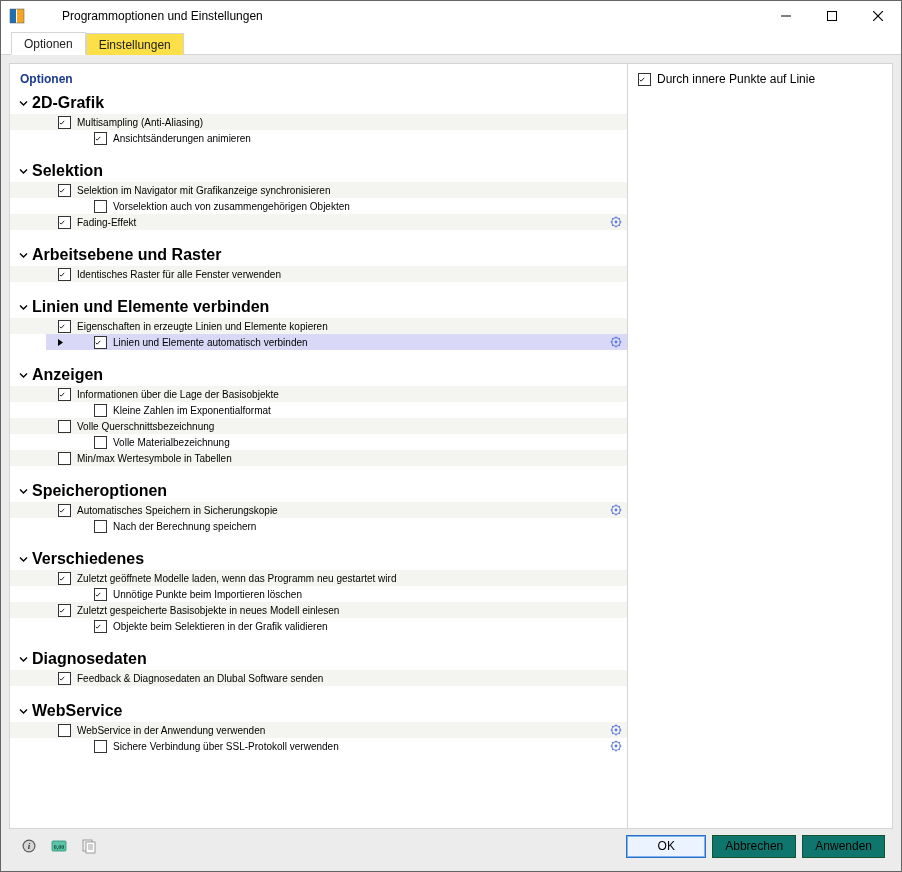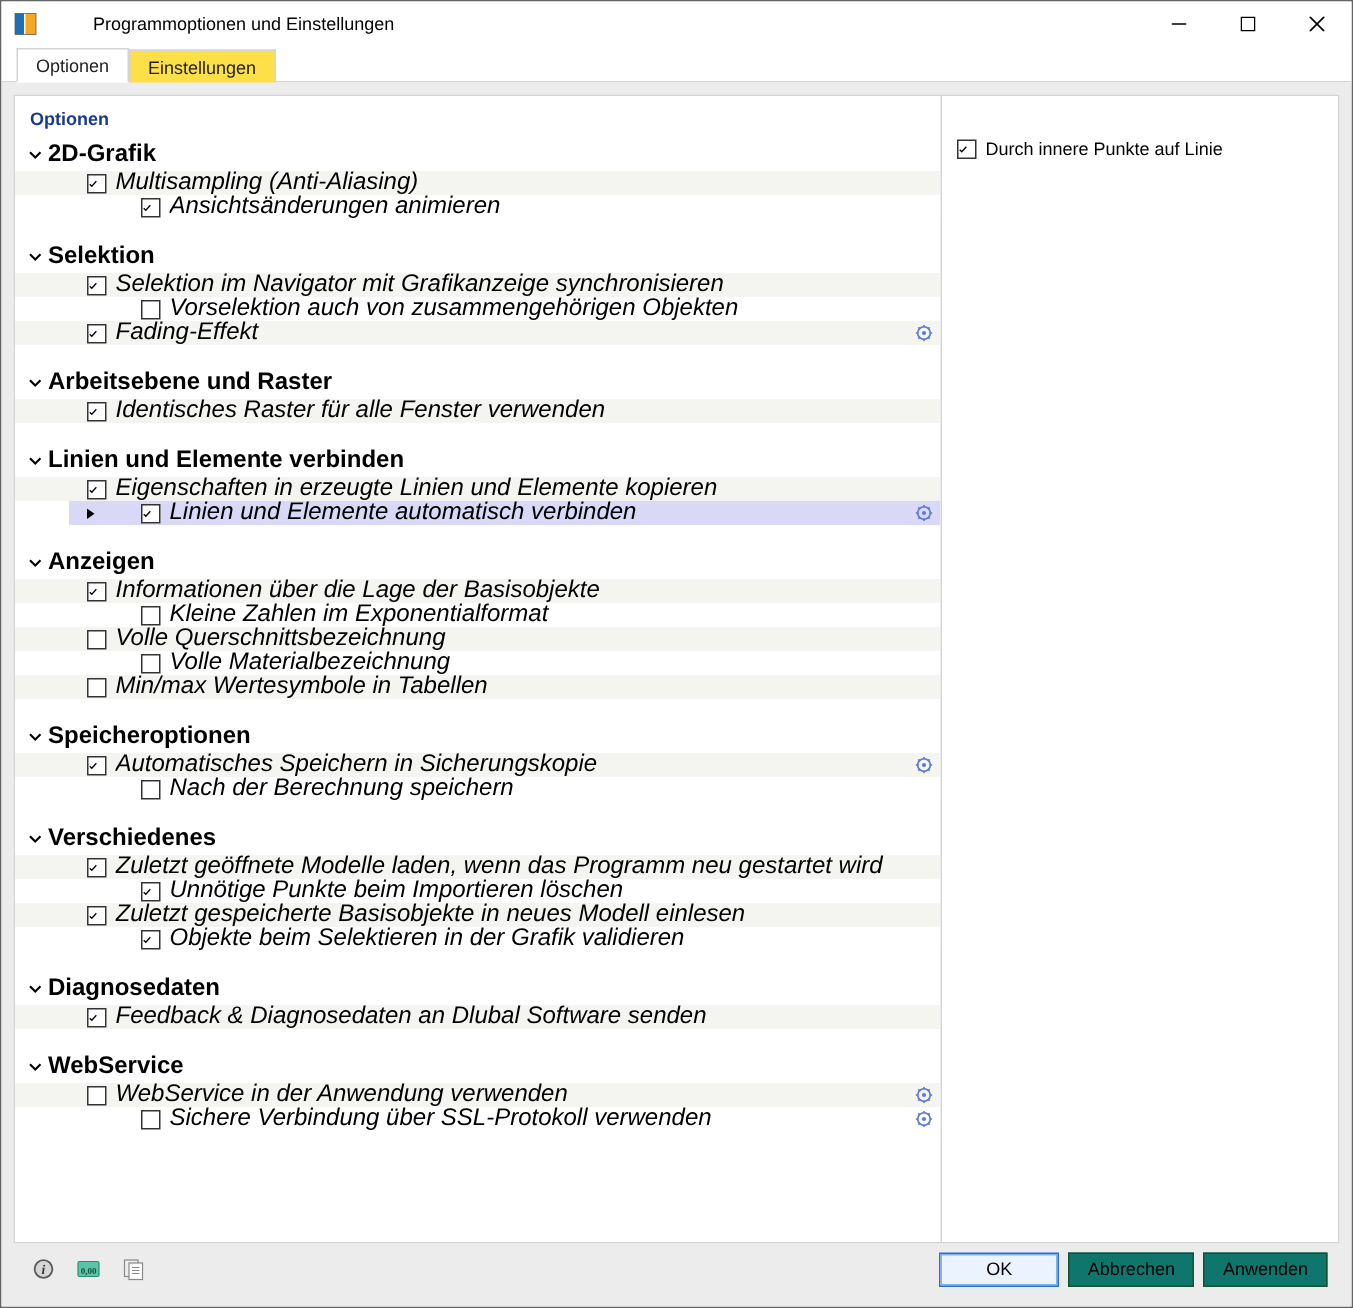--- a/index.html
+++ b/index.html
@@ -93,21 +93,20 @@
   }
   .left-panel {
     width: 618px;
     border-right: 1px solid #d4d4d4;
     overflow-y: auto;
     padding: 4px 0 4px 0;
   }
   .right-panel {
     flex: 1;
     padding: 6px 6px;
-    margin-top: 20px;
   }
 
   .panel-title {
     color: #1a3a8e;
     font-weight: 600;
     font-size: 12px;
     padding: 4px 8px 6px 10px;
   }
 
   .group-header {
@@ -149,21 +148,21 @@
     display: inline-flex; align-items: center; justify-content: center;
     flex-shrink: 0;
   }
   .chk.checked::after {
     content: "";
     width: 9px; height: 9px;
     background: none;
   }
   .chk svg { width: 11px; height: 11px; display: none; }
   .chk.checked svg { display: block; }
-  .row-label { flex: 1; font-size: 16px; padding-right: 6px; white-space: nowrap; overflow: hidden; text-overflow: ellipsis; font-style: italic; }
+  .row-label { flex: 1; font-size: 10px; padding-right: 6px; white-space: nowrap; overflow: hidden; text-overflow: ellipsis; }
   .row.stripe0 { background: #f4f4f0; }
   .row.stripe1 { background: #ffffff; margin-left: 36px; }
   .gear-col {
     width: 22px; display: flex; align-items: center; justify-content: center;
   }
   .gear-col svg { width: 12px; height: 12px; }
   .row.selected { background: #d9d9f7 !important; }
 
   
   .right-row {

